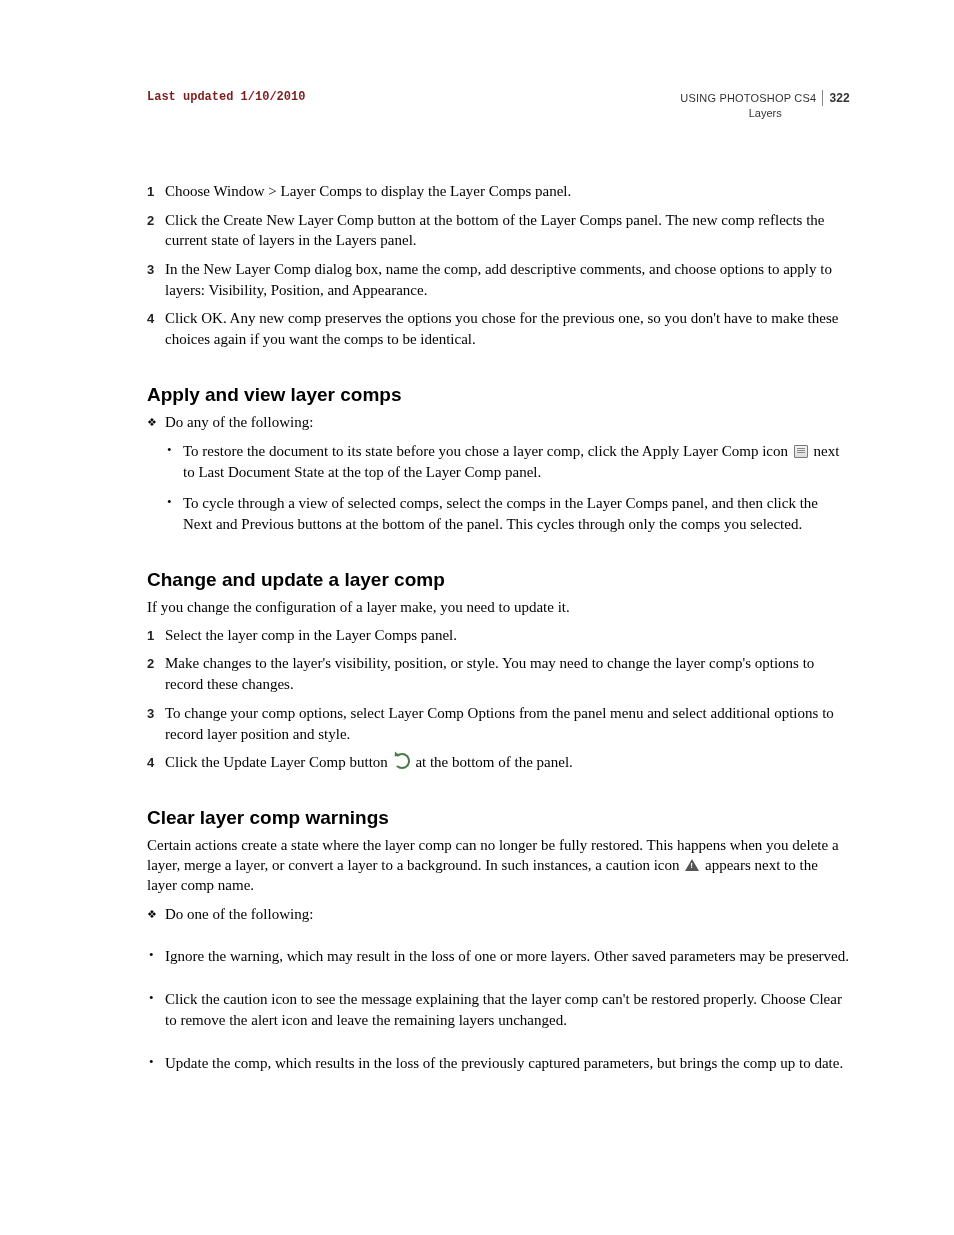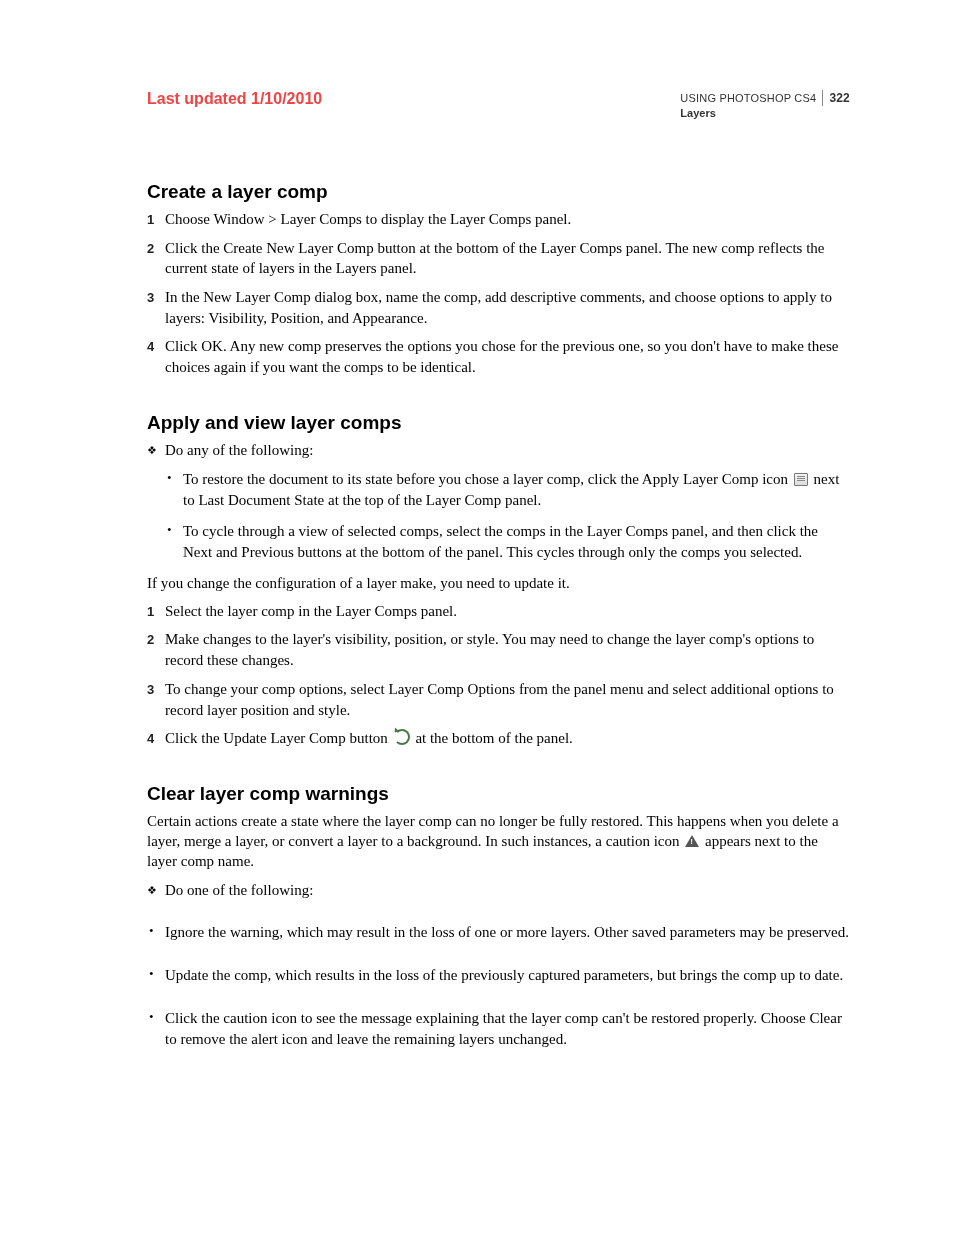--- a/index.html
+++ b/index.html
@@ -1,21 +1,21 @@
 <!DOCTYPE html>
 <html><head>
 <meta charset="utf-8">
 <style>
   body{font-family:"Minion Pro","Adobe Garamond Pro",Georgia,serif;font-size:15px;color:#000;margin:0;padding:0;background:#fff}
   .page{width:954px;min-height:1235px;box-sizing:border-box;padding:90px 104px 60px 147px;position:relative}
   .hdr{display:flex;justify-content:space-between;align-items:flex-start;margin-bottom:60px}
-  .last-updated{font-family:Liberation Sans, sans-serif;font-weight:bold;color:#ef4444;font-size:16px}
-  .doc-title{text-align:left;font-family:"Myriad Pro","Segoe UI",Arial,sans-serif;font-size:11px;color:#333;line-height:1.35}
+  .last-updated{font-family:Liberation Mono, monospace;font-weight:bold;color:#7f1d1d;font-size:12px}
+  .doc-title{text-align:center;font-family:"Myriad Pro","Segoe UI",Arial,sans-serif;font-size:11px;color:#333;line-height:1.35}
   .doc-title .top{letter-spacing:.2px}
-  .doc-title .bot{font-weight:bold}
+  .doc-title .bot{font-weight:normal}
   .page-num{display:inline-block;border-left:1px solid #888;padding-left:6px;margin-left:6px;font-weight:bold;font-size:12px}
   h2{font-family:"Myriad Pro","Segoe UI",Arial,sans-serif;font-weight:bold;font-size:19px;margin:34px 0 6px 0}
   p.lead{margin:4px 0 8px 0;line-height:1.35}
   ol.num{list-style:none;margin:4px 0 8px 0;padding:0}
   ol.num>li{display:flex;align-items:flex-start;margin:4px 0 8px 0;line-height:1.38}
   ol.num>li>.n{font-family:"Myriad Pro","Segoe UI",Arial,sans-serif;font-weight:bold;font-size:13px;width:18px;flex:0 0 18px;color:#222;padding-top:2px}
   ol.num>li>.t{flex:1}
   .tip-row{display:flex;align-items:flex-start;margin:8px 0 8px 0;line-height:1.38;font-style:italic}
   .tip-row .bulb{flex:0 0 18px;padding-top:1px}
   .do-row{display:flex;align-items:flex-start;margin:6px 0 8px 0;line-height:1.38}
@@ -43,21 +43,20 @@
 <div class="page">
 
   <div class="hdr">
     <div class="last-updated">Last updated 1/10/2010</div>
     <div class="doc-title">
       <div class="top"><span>USING PHOTOSHOP CS4</span><span class="page-num">322</span></div>
       <div class="bot">Layers</div>
     </div>
   </div>
 
-  <h2>Create a layer comp</h2>
   <ol class="num">
     <li>
         <span class="n">1</span>
         <span class="t">Choose Window &gt; Layer Comps to display the Layer Comps panel.</span>
       </li>
     <li>
         <span class="n">2</span>
         <span class="t">Click the Create New Layer Comp button at the bottom of the Layer Comps panel. The new comp reflects the current state of layers in the Layers panel.</span>
       </li>
     <li>
@@ -75,20 +74,21 @@
     <span class="dia">❖</span>
     <span>Do any of the following:</span>
   </div>
   <ul class="sub">
     <li>
       <span>To restore the document to its state before you chose a layer comp, click the Apply Layer Comp icon </span><span class="icon-box"></span><span> next to Last Document State at the top of the Layer Comp panel.</span>
     </li>
     <li>To cycle through a view of selected comps, select the comps in the Layer Comps panel, and then click the Next and Previous buttons at the bottom of the panel. This cycles through only the comps you selected.</li>
   </ul>
 
+  <h2>Change and update a layer comp</h2>
   <p class="lead">If you change the configuration of a layer make, you need to update it.</p>
   <ol class="num">
     <li>
         <span class="n">1</span>
         <span class="t">Select the layer comp in the Layer Comps panel.</span>
       </li>
     <li>
         <span class="n">2</span>
         <span class="t">Make changes to the layer's visibility, position, or style. You may need to change the layer comp's options to record these changes.</span>
       </li>
@@ -107,17 +107,17 @@
   <h2>Clear layer comp warnings</h2>
   <p class="lead">
     <span>Certain actions create a state where the layer comp can no longer be fully restored. This happens when you delete a layer, merge a layer, or convert a layer to a background. In such instances, a caution icon </span><span class="icon-warn"></span><span> appears next to the layer comp name.</span>
   </p>
   <div class="do-row">
     <span class="dia">❖</span>
     <span>Do one of the following:</span>
   </div>
   <ul class="flat">
     <li>Ignore the warning, which may result in the loss of one or more layers. Other saved parameters may be preserved.</li>
+    <li>Click the caution icon to see the message explaining that the layer comp can't be restored properly. Choose Clear to remove the alert icon and leave the remaining layers unchanged.</li>
     <li>Update the comp, which results in the loss of the previously captured parameters, but brings the comp up to date.</li>
-    <li>Click the caution icon to see the message explaining that the layer comp can't be restored properly. Choose Clear to remove the alert icon and leave the remaining layers unchanged.</li>
   </ul>
 
 </div>
 
 </body></html>

